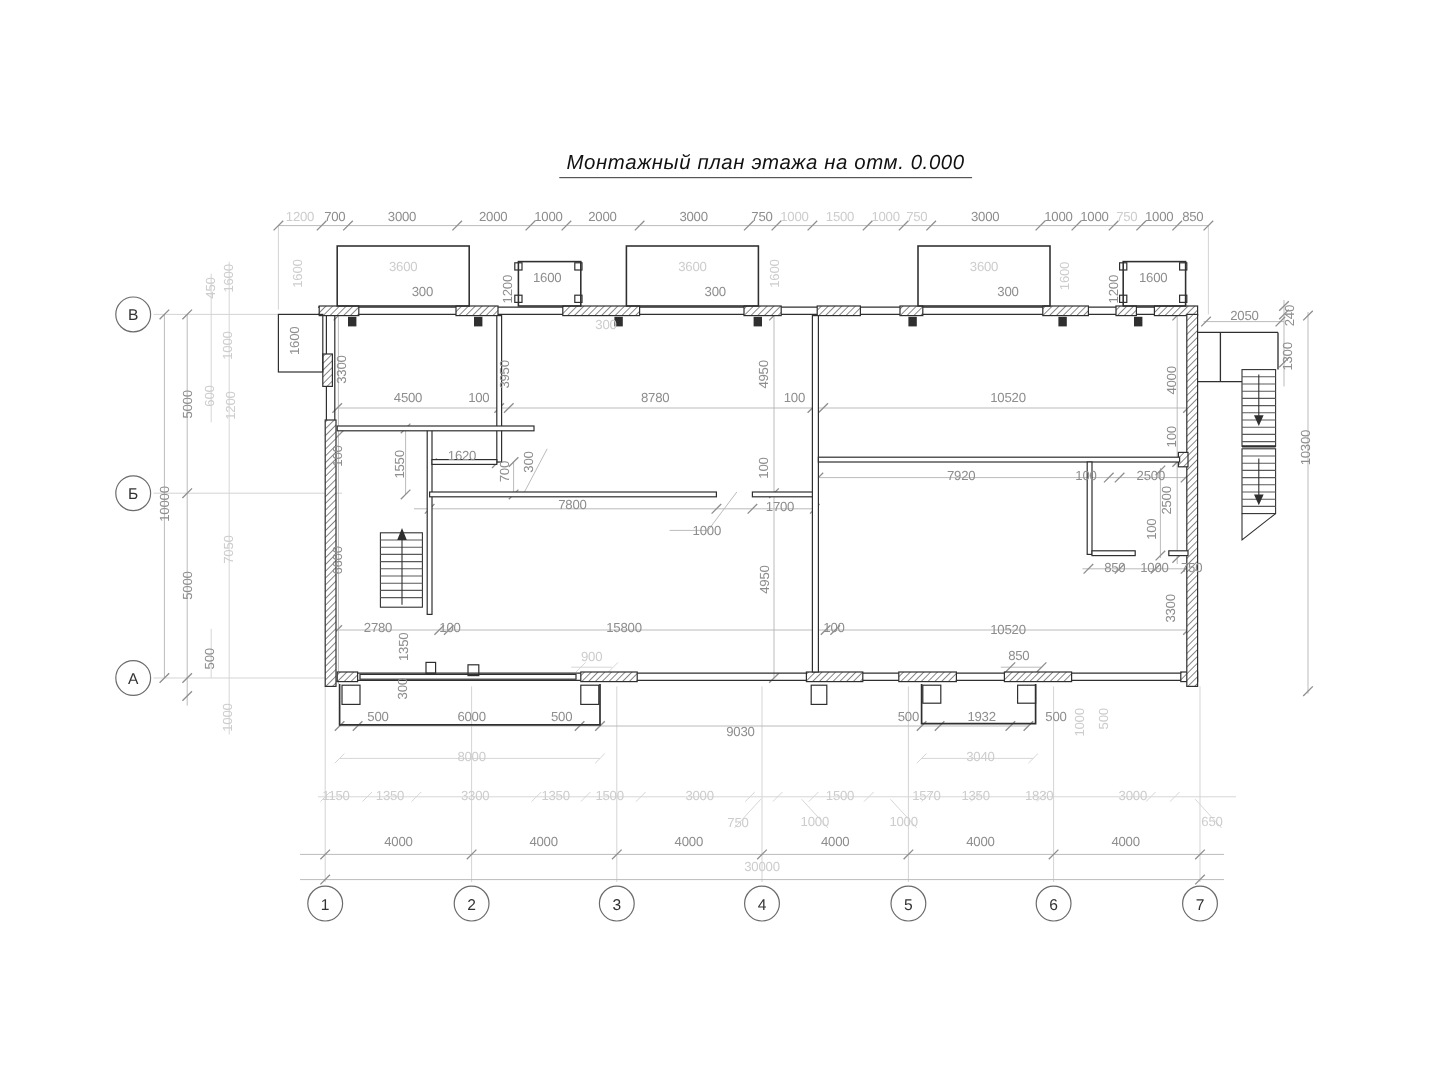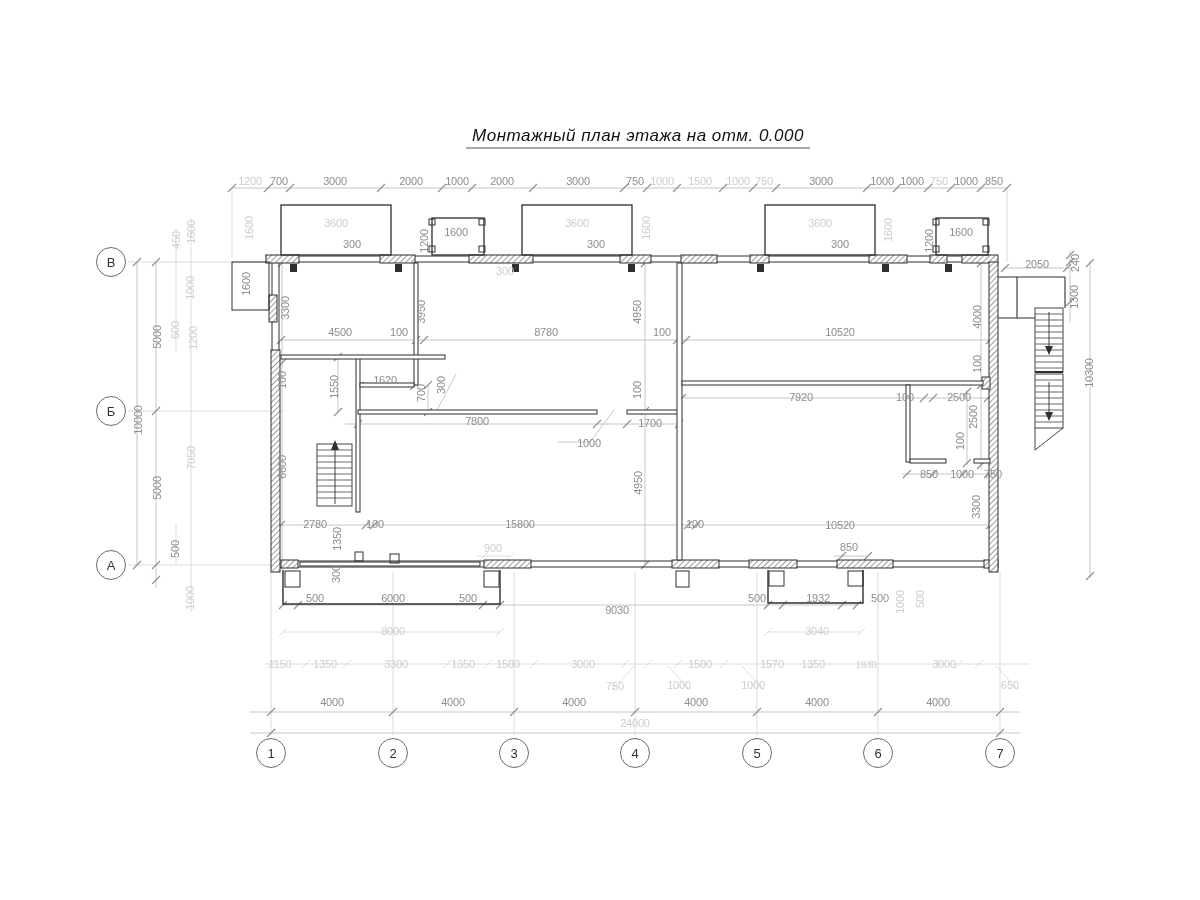--- a/index.html
+++ b/index.html
@@ -273,33 +273,33 @@
       <span class="dim rot light" style="left: 920px; top: 599px;">500</span>
       <span class="dim light" style="left: 280px; top: 664px;">1150</span>
       <span class="dim light" style="left: 325px; top: 664px;">1350</span>
       <span class="dim light" style="left: 396px; top: 664px;">3300</span>
       <span class="dim light" style="left: 463px; top: 664px;">1350</span>
       <span class="dim light" style="left: 508px; top: 664px;">1500</span>
       <span class="dim light" style="left: 583px; top: 664px;">3000</span>
       <span class="dim light" style="left: 700px; top: 664px;">1500</span>
       <span class="dim light" style="left: 772px; top: 664px;">1570</span>
       <span class="dim light" style="left: 813px; top: 664px;">1350</span>
-      <span class="dim light" style="left: 866px; top: 664px; font-family: Liberation Serif, serif;">1830</span>
+      <span class="dim light" style="left: 866px; top: 664px;">1830</span>
       <span class="dim light" style="left: 944px; top: 664px;">3000</span>
       <span class="dim light" style="left: 615px; top: 686px;">750</span>
       <span class="dim light" style="left: 679px; top: 685px;">1000</span>
       <span class="dim light" style="left: 753px; top: 685px;">1000</span>
       <span class="dim light" style="left: 1010px; top: 685px;">650</span>
       <span class="dim" style="left: 332px; top: 702px;">4000</span>
       <span class="dim" style="left: 453px; top: 702px;">4000</span>
       <span class="dim" style="left: 574px; top: 702px;">4000</span>
       <span class="dim" style="left: 696px; top: 702px;">4000</span>
       <span class="dim" style="left: 817px; top: 702px;">4000</span>
       <span class="dim" style="left: 938px; top: 702px;">4000</span>
-      <span class="dim light" style="left: 635px; top: 723px;">24000</span>
+      <span class="dim light" style="left: 635px; top: 723px;">30000</span>
       <span class="dim" style="left: 1037px; top: 264px;">2050</span>
       <span class="dim rot" style="left: 1075px; top: 263px;">240</span>
       <span class="dim rot" style="left: 1074px; top: 297px;">1300</span>
       <span class="dim rot" style="left: 1089px; top: 373px;">10300</span>
     </div>
   <div>
       <div class="bubble" style="left: 271px; top: 753px;">1</div>
       <div class="bubble" style="left: 393px; top: 753px;">2</div>
       <div class="bubble" style="left: 514px; top: 753px;">3</div>
       <div class="bubble" style="left: 635px; top: 753px;">4</div>

